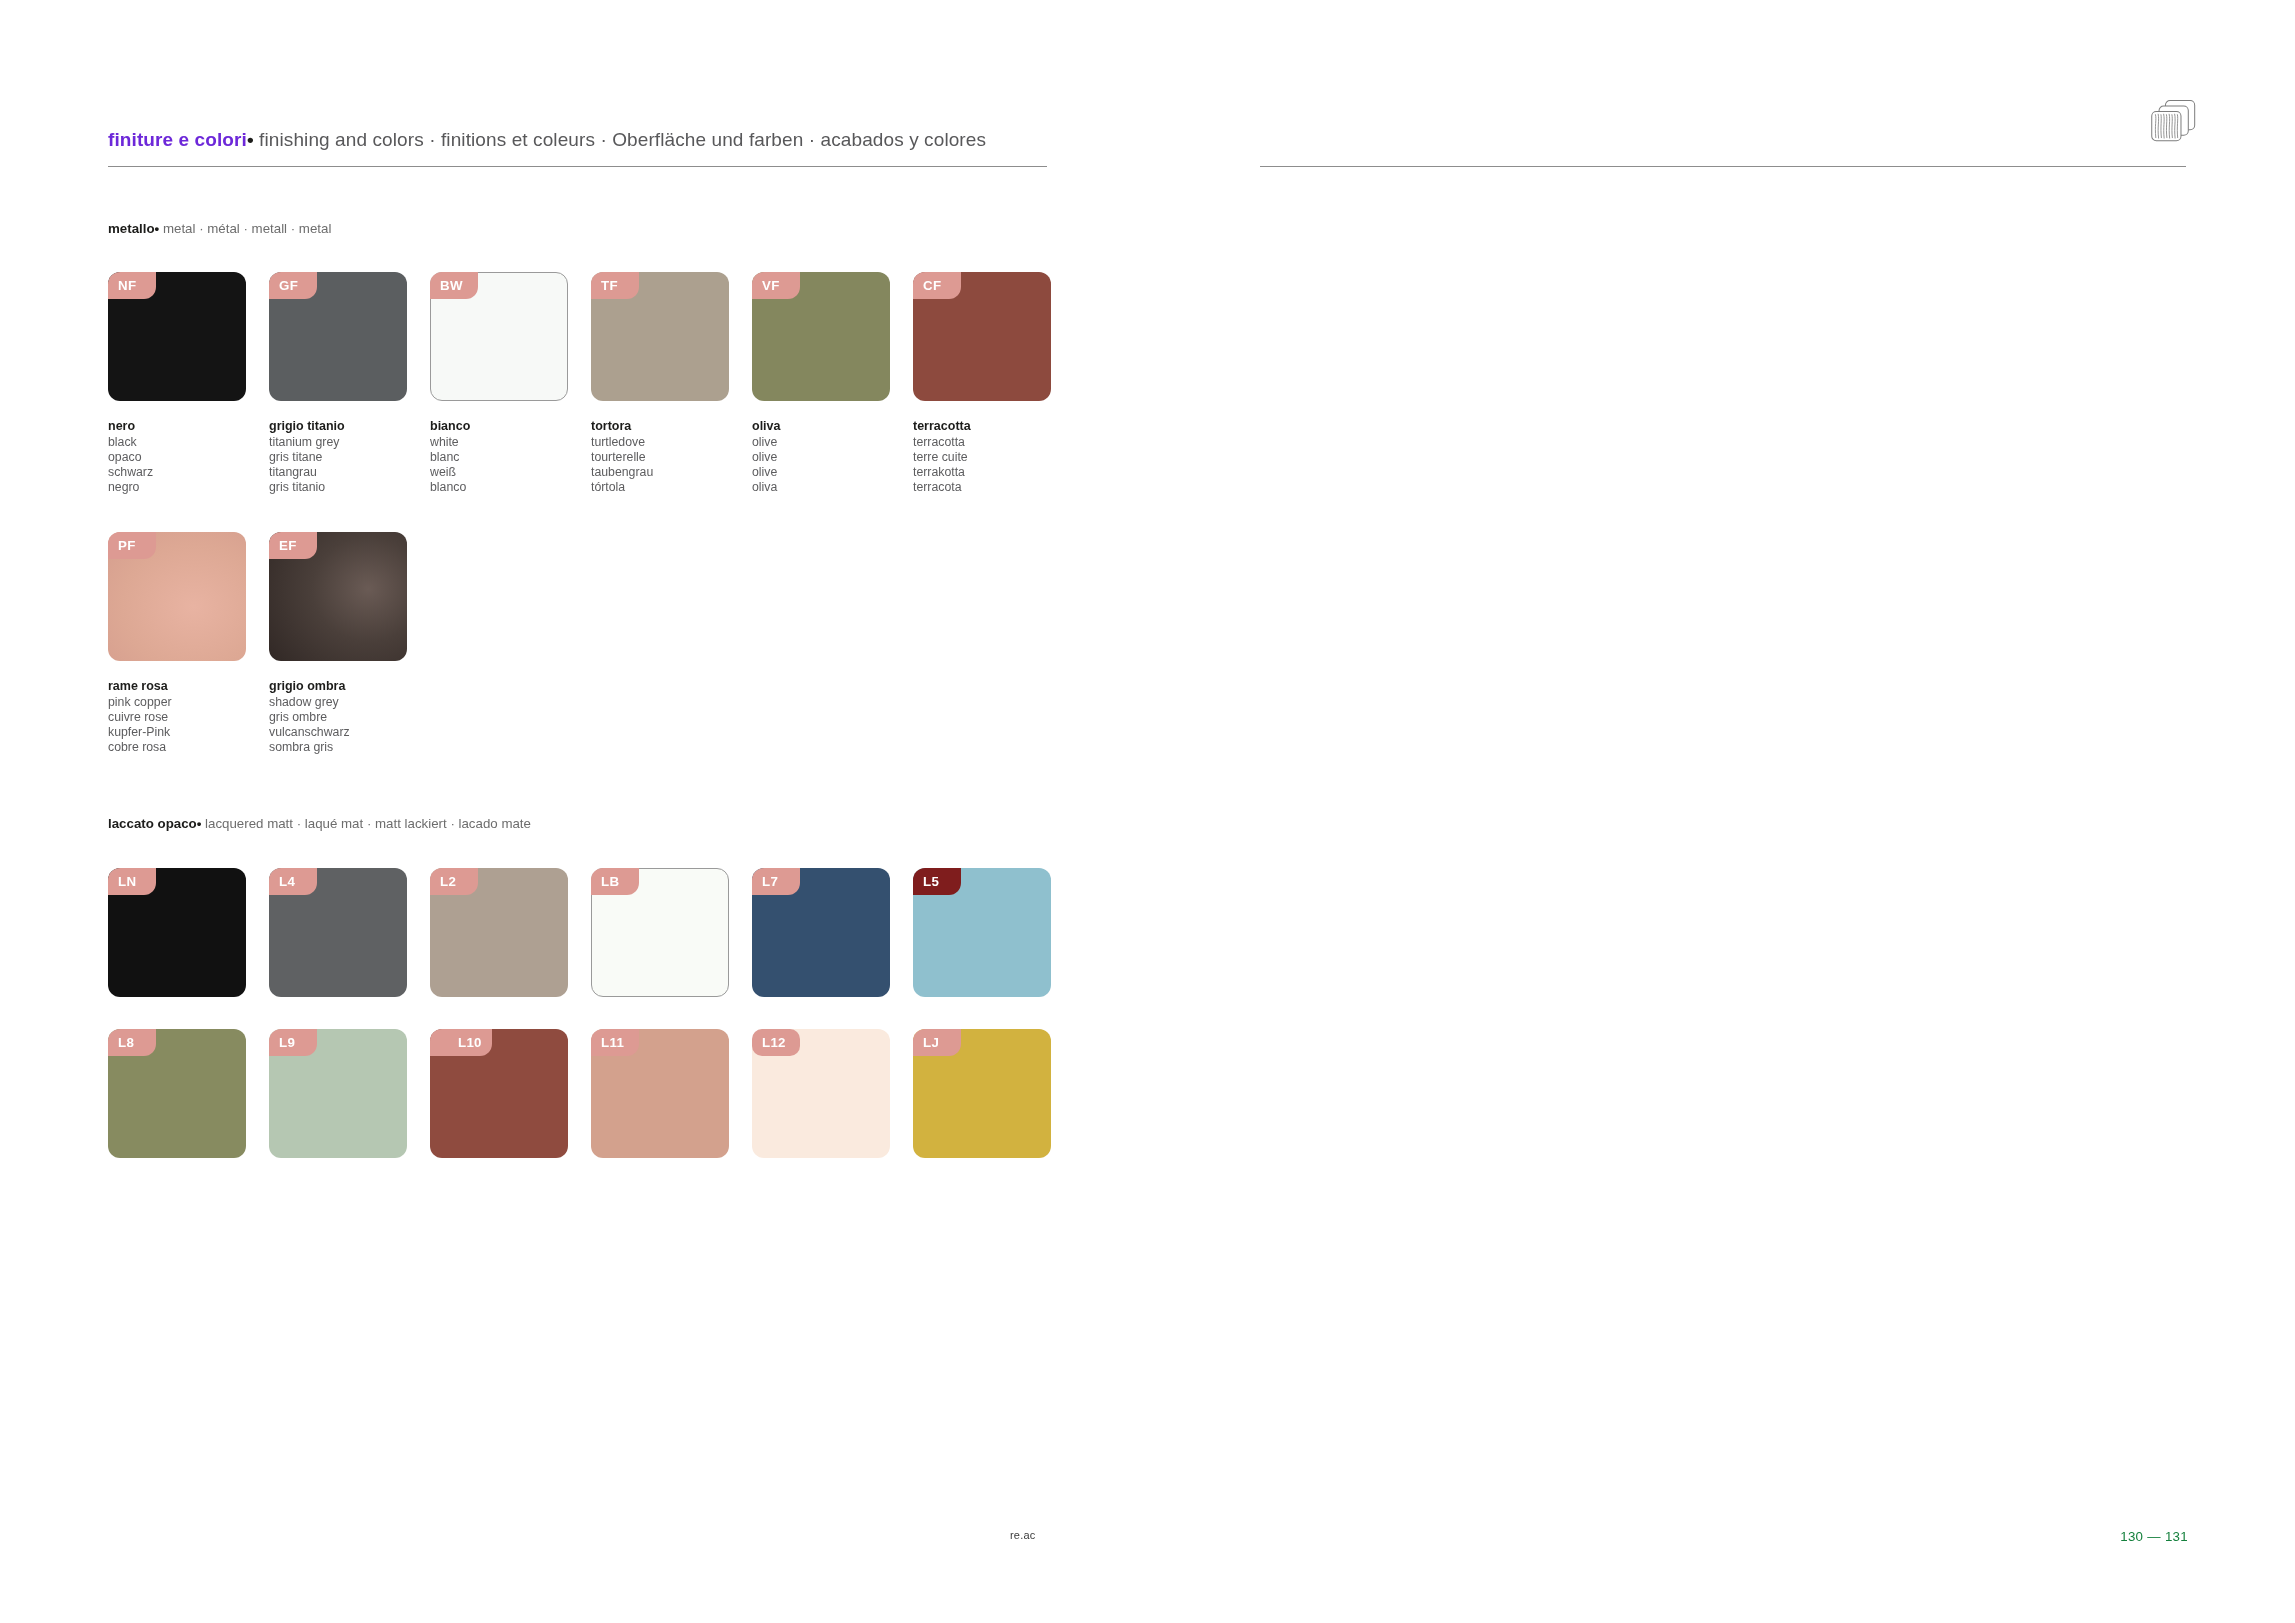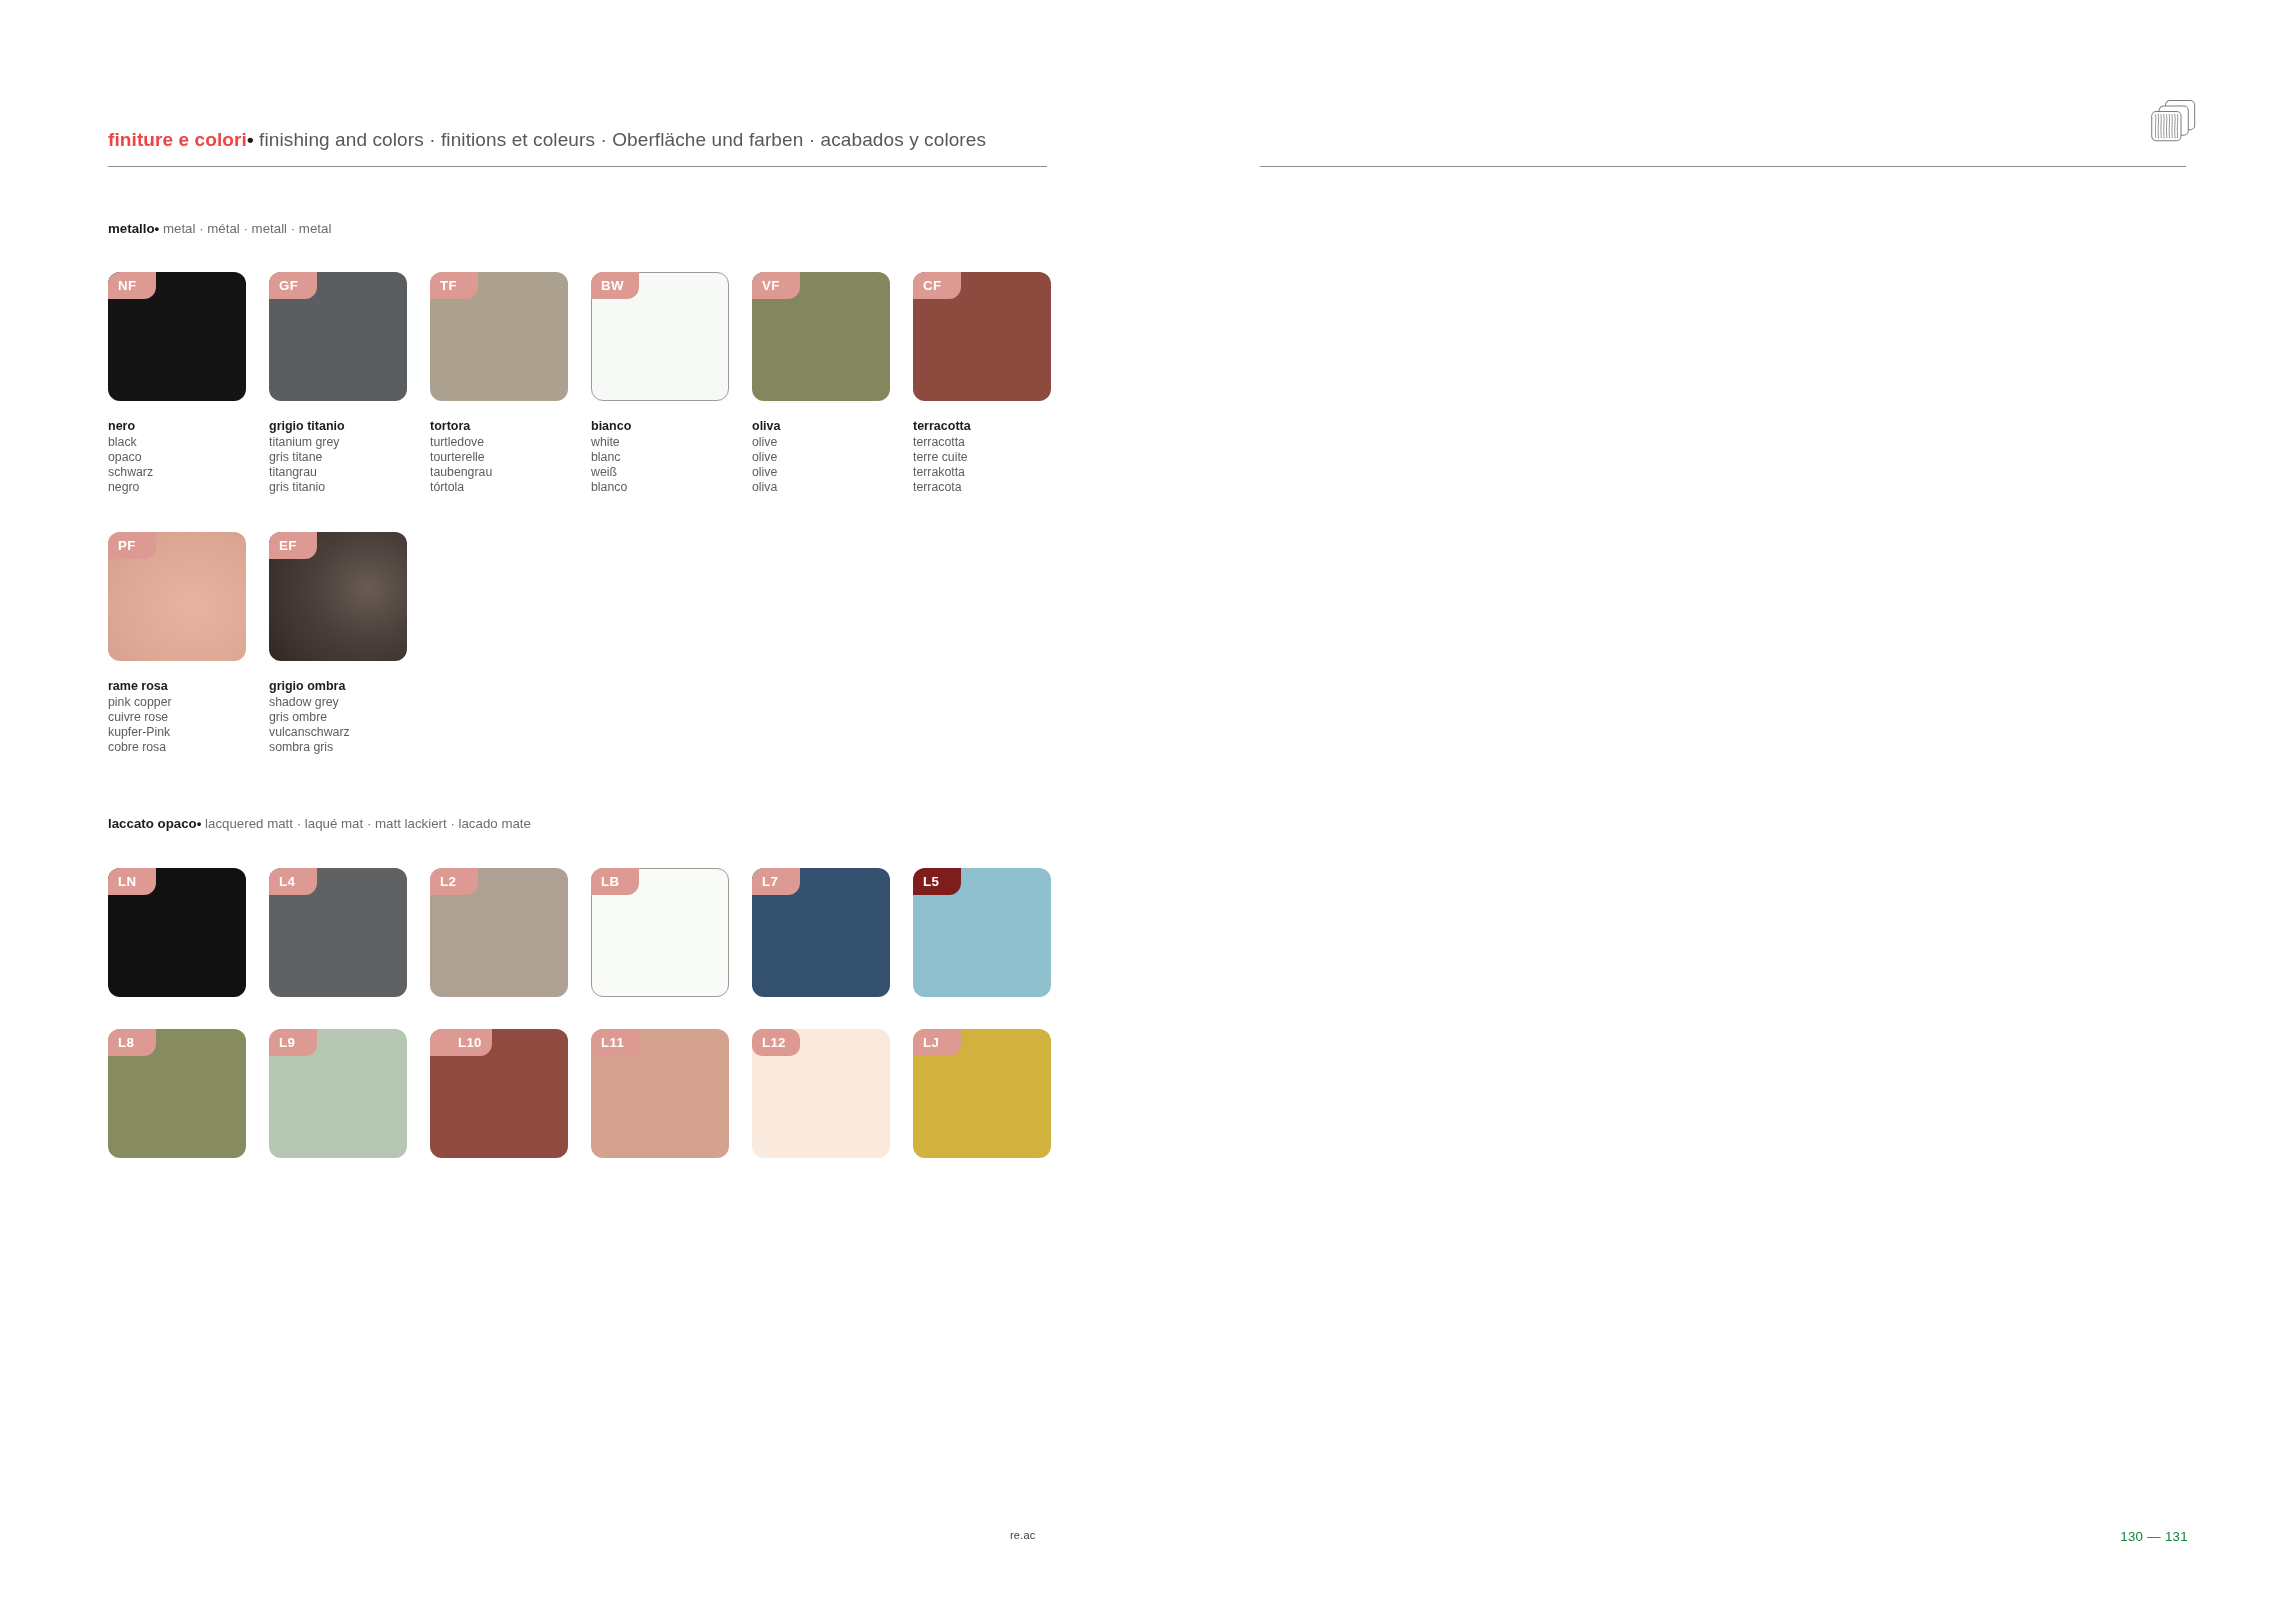--- a/index.html
+++ b/index.html
@@ -35,21 +35,21 @@
     position: absolute;
     left: 0;
     top: 0;
     font-size: 19px;
     letter-spacing: 0.1px;
     white-space: nowrap;
     line-height: 22px;
   }
   .header-title .lead {
     font-weight: bold;
-    color: #ef4444;
+    color: #6d28d9;
   }
   .header-title .sep-dot {
     font-weight: bold;
     color: #1d1d1b;
   }
   .header-title .trans {
     color: #58585a;
     font-weight: normal;
   }
 
@@ -253,48 +253,48 @@
       <div class="names">
         <div class="name-it">grigio titanio</div>
         <div class="name-tr">titanium grey</div>
         <div class="name-tr">gris titane</div>
         <div class="name-tr">titangrau</div>
         <div class="name-tr">gris titanio</div>
       </div>
     </div>
 
     <div class="swatch-cell">
+      <div class="chip outlined">
+        <div class="chip-fill" style="background-color: rgb(247, 249, 247);"></div>
+        <div class="chip-code" style="background: rgb(221, 154, 147);">BW</div>
+      </div>
+      <div class="names">
+        <div class="name-it">bianco</div>
+        <div class="name-tr">white</div>
+        <div class="name-tr">blanc</div>
+        <div class="name-tr">weiß</div>
+        <div class="name-tr">blanco</div>
+      </div>
+    </div>
+
+    <div class="swatch-cell">
       <div class="chip">
         <div class="chip-fill" style="background-color: rgb(172, 160, 143);"></div>
         <div class="chip-code" style="background: rgb(221, 154, 147);">TF</div>
       </div>
       <div class="names">
         <div class="name-it">tortora</div>
         <div class="name-tr">turtledove</div>
         <div class="name-tr">tourterelle</div>
         <div class="name-tr">taubengrau</div>
         <div class="name-tr">tórtola</div>
       </div>
     </div>
 
     <div class="swatch-cell">
-      <div class="chip outlined">
-        <div class="chip-fill" style="background-color: rgb(247, 249, 247);"></div>
-        <div class="chip-code" style="background: rgb(221, 154, 147);">BW</div>
-      </div>
-      <div class="names">
-        <div class="name-it">bianco</div>
-        <div class="name-tr">white</div>
-        <div class="name-tr">blanc</div>
-        <div class="name-tr">weiß</div>
-        <div class="name-tr">blanco</div>
-      </div>
-    </div>
-
-    <div class="swatch-cell">
       <div class="chip">
         <div class="chip-fill" style="background-color: rgb(132, 135, 94);"></div>
         <div class="chip-code" style="background: rgb(221, 154, 147);">VF</div>
       </div>
       <div class="names">
         <div class="name-it">oliva</div>
         <div class="name-tr">olive</div>
         <div class="name-tr">olive</div>
         <div class="name-tr">olive</div>
         <div class="name-tr">oliva</div>

